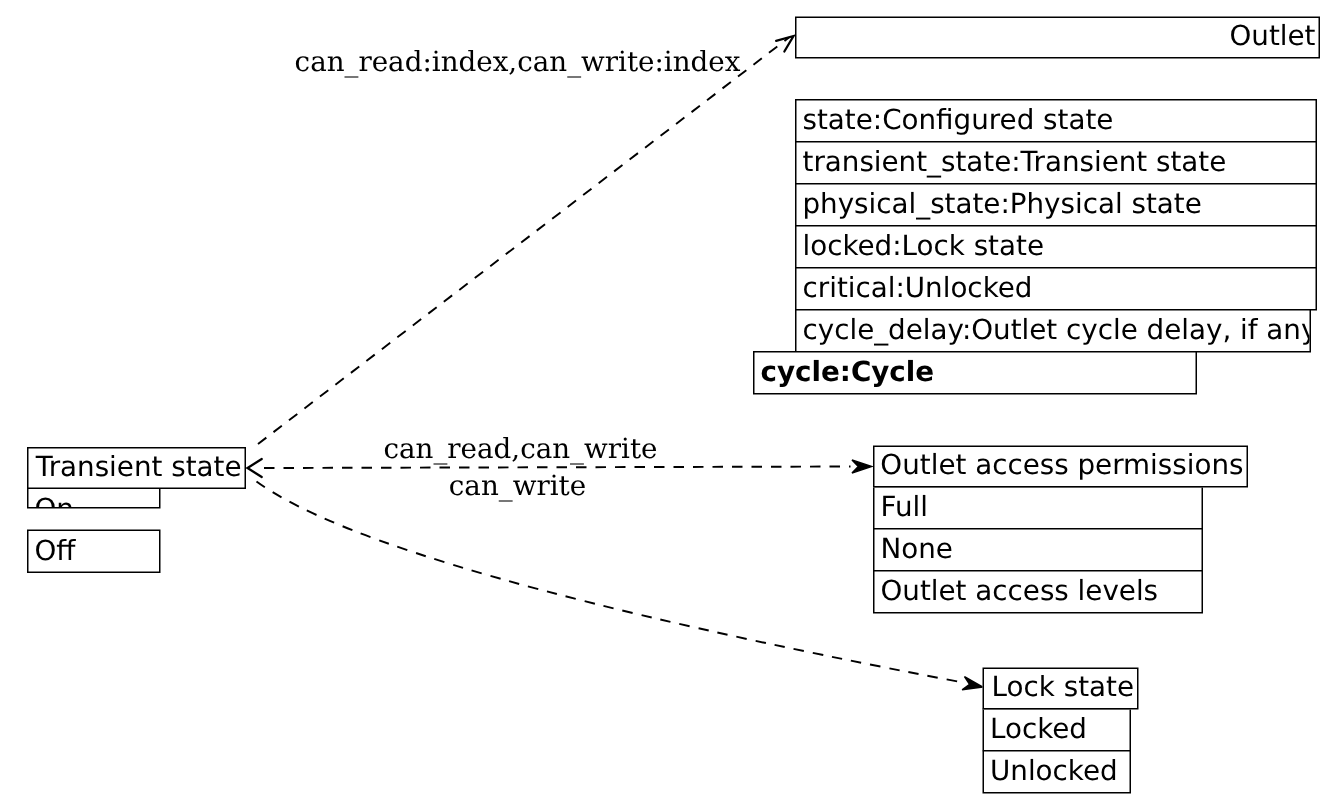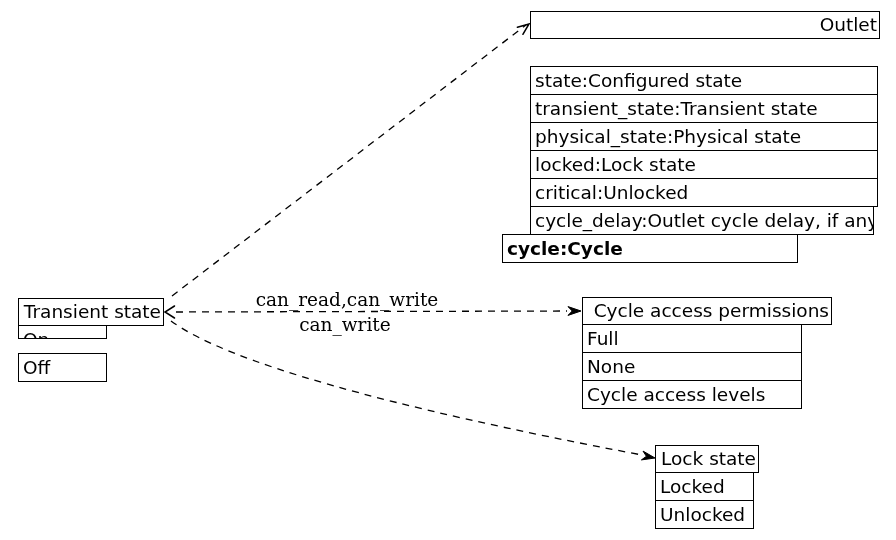--- a/index.html
+++ b/index.html
@@ -51,25 +51,26 @@
   <div class="box row" style="left:530px; top:122px; width:348px; height:29px;">physical_state:Physical state</div>
   <div class="box row" style="left:530px; top:150px; width:348px; height:29px;">locked:Lock state</div>
   <div class="box row" style="left:530px; top:178px; width:348px; height:29px;">critical:Unlocked</div>
   <div class="box row" style="left:530px; top:206px; width:344px; height:29px;">cycle_delay:Outlet cycle delay, if any</div>
   <div class="box row" style="left:502px; top:234px; width:296px; height:29px;font-weight:bold;">cycle:Cycle</div>
 
   <div class="box hdr" style="left:18px; top:298px; width:146px; height:28px;">Transient state</div>
   <div class="box row" style="left:18px; top:325px; width:89px; height:14px;">On</div>
   <div class="box row" style="left:18px; top:353px; width:89px; height:29px;">Off</div>
 
-  <div class="box hdr" style="left:582px; top:297px; width:250px; height:28px;">Cycle access permissions</div>
+  <div class="box hdr" style="left:582px; top:297px; width:250px; height:28px;">Outlet access permissions</div>
   <div class="box row" style="left:582px; top:324px; width:220px; height:29px;">Full</div>
   <div class="box row" style="left:582px; top:352px; width:220px; height:29px;">None</div>
-  <div class="box row" style="left:582px; top:380px; width:220px; height:29px;">Cycle access levels</div>
+  <div class="box row" style="left:582px; top:380px; width:220px; height:29px;">Outlet access levels</div>
 
   <div class="box hdr" style="left:655px; top:445px; width:104px; height:28px;">Lock state</div>
   <div class="box row" style="left:655px; top:472px; width:99px; height:29px;">Locked</div>
   <div class="box row" style="left:655px; top:500px; width:99px; height:29px;">Unlocked</div>
 
+  <div class="elabel" style="left:196px; top:31px; width:298px;">can_read:index,can_write:index</div>
   <div class="elabel" style="left:254px; top:289px; width:186px;">can_read,can_write</div>
   <div class="elabel" style="left:298px; top:314px; width:94px;">can_write</div>
 
 </div>
 
 </body></html>

